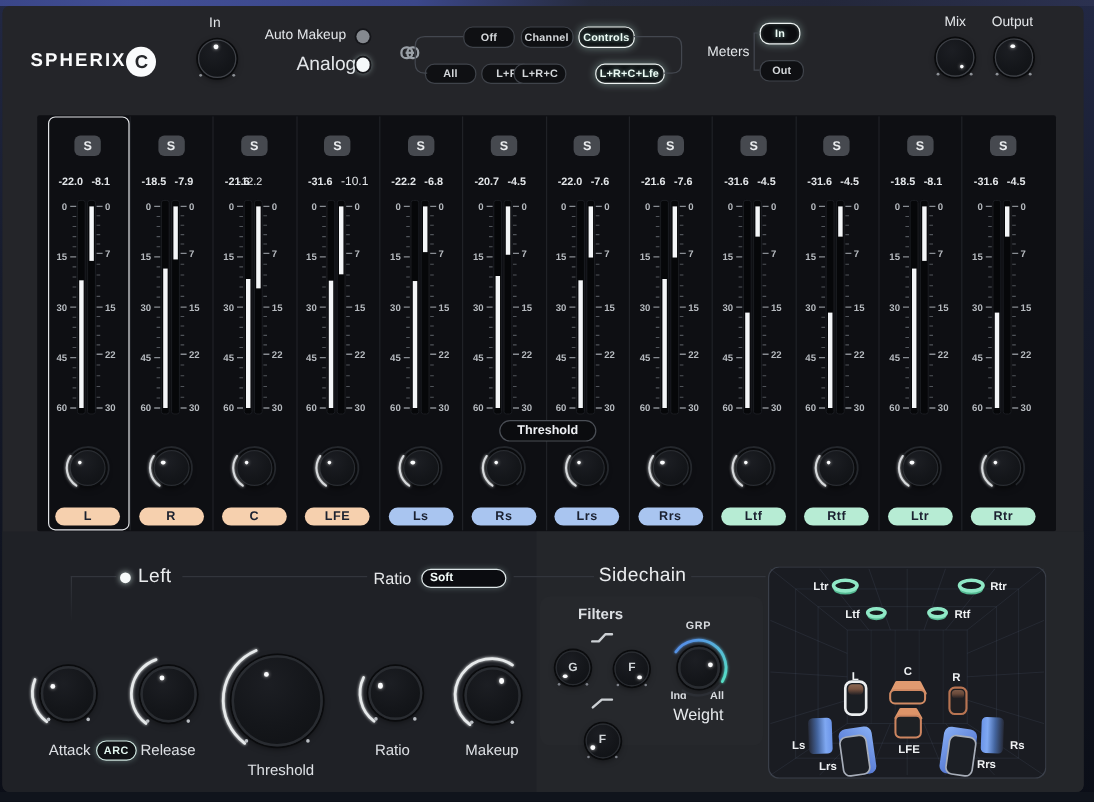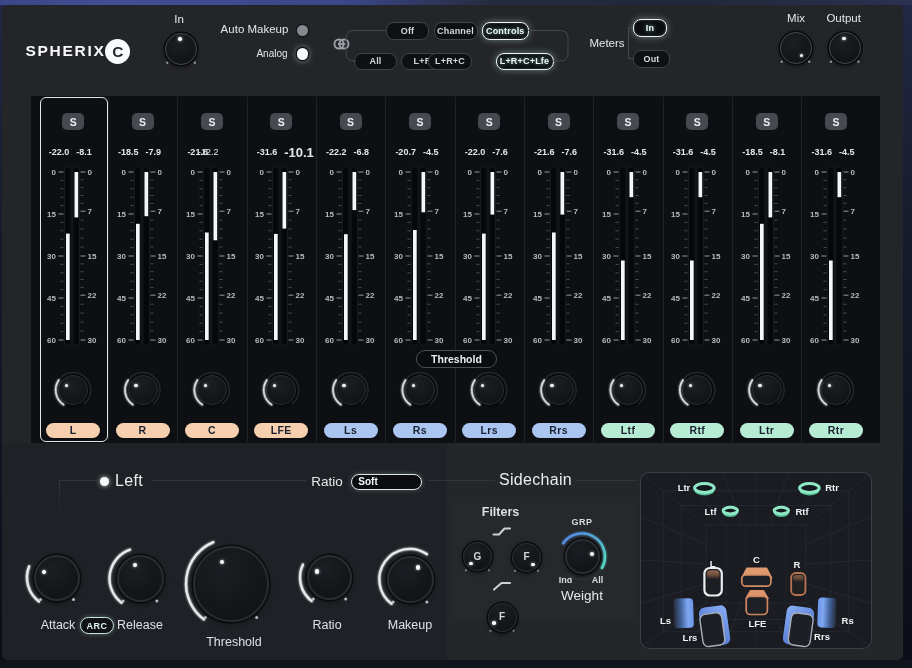--- a/index.html
+++ b/index.html
@@ -24,21 +24,21 @@
 <div class="abs" style="left:2px;top:5px;width:901px;height:655px;background:#242529;border-radius:6px"></div>
 <div class="abs" style="left:31px;top:96px;width:849px;height:347px;background:#0e0f13;border-radius:2px"></div>
 <div class="abs" style="left:2px;top:443px;width:901px;height:217px;background:#1f2126;border-radius:0 0 6px 6px"></div>
 <div class="abs" style="left:447px;top:443px;width:456px;height:217px;background:#24262a;border-radius:0 0 6px 0"></div>
 <div class="abs" style="left:450px;top:497px;width:186px;height:124px;background:#26282c;border-radius:8px"></div>
 <div class="abs" style="left:25.5px;top:51px;transform:translateY(-50%);font-size:15.5px;font-weight:800;letter-spacing:1.7px;color:#fafbfc;line-height:1">SPHERIX</div>
 <div class="abs" style="left:105px;top:39px;width:25px;height:25px;border-radius:50%;background:#fafbfc"></div>
 <div class="t" style="left:117.9px;top:51.9px;font-size:15.5px;font-weight:800;color:#26272b">C</div>
 <div class="t" style="left:179px;top:20px;font-size:11.5px;color:#e3e6e9">In</div>
 <div class="t" style="left:254.5px;top:29.5px;font-size:11.5px;color:#e3e6e9">Auto Makeup</div>
-<div class="t" style="left:272px;top:53.8px;font-size:10px;color:#e3e6e9">Analog</div>
+<div class="t" style="left:272px;top:53.8px;font-size:16px;color:#e3e6e9">Analog</div>
 <div class="abs" style="left:296.5px;top:24.5px;width:11.5px;height:11.5px;border-radius:50%;background:#85898f;box-shadow:0 0 0 1.5px #15161a"></div>
 <div class="abs" style="left:296.5px;top:48.3px;width:11.5px;height:11.5px;border-radius:50%;background:#f5f9fa;box-shadow:0 0 0 1.5px #15161a,0 0 6px rgba(220,250,245,.8)"></div>
 <div class="btn" style="left:386px;top:22px;width:43px;height:17.5px">Off</div>
 <div class="btn" style="left:433.5px;top:22px;width:44px;height:17.5px">Channel</div>
 <div class="btn on" style="left:482px;top:22px;width:46.5px;height:17.5px">Controls</div>
 <div class="btn" style="left:354px;top:52.5px;width:43px;height:17.5px">All</div>
 <div class="btn" style="left:401px;top:52.5px;width:43px;height:17.5px">L+R</div>
 <div class="btn" style="left:428px;top:52.5px;width:44px;height:17.5px">L+R+C</div>
 <div class="btn on" style="left:495.5px;top:52.5px;width:58px;height:17.5px">L+R+C+Lfe</div>
 <div class="t" style="left:607px;top:44px;font-size:11.5px;color:#e3e6e9">Meters</div>
@@ -248,21 +248,21 @@
       <text x="52.5" y="178.8" font-size="8" font-weight="bold" fill="#b6babf" text-anchor="start">30</text>
       <rect x="31.0" y="68.5" width="3.7" height="107.5" fill="#f4f6f8"></rect>
       <rect x="39.5" y="8.0" width="3.7" height="68.3" fill="#f4f6f8"></rect>
     </svg>
 <div class="knob" style="left:196.9px;top:375px;width:30px;height:30px;border-width:1.5px"></div>
 <div class="dot" style="left:203.5px;top:383.5px;width:3.4px;height:3.4px"></div>
 <div class="pill" style="left:184.9px;top:423px;width:54px;height:14.5px;background:#f6d0ae">C</div>
 <div class="abs" style="left:270.2px;top:113px;width:22px;height:17px;border-radius:5px;background:#46494f"></div>
 <div class="t" style="left:281.2px;top:121.8px;font-size:10.5px;font-weight:bold;color:#e9ebed">S</div>
 <div class="abs" style="left:277.2px;top:152px;transform:translate(-100%,-50%);font-size:9px;font-weight:bold;color:#e3e6e9;line-height:1">-31.6</div>
-<div class="abs" style="left:284.2px;top:152px;transform:translate(0,-50%);font-size:13px;font-weight:bold;color:#e3e6e9;line-height:1">-10.1</div>
+<div class="abs" style="left:284.2px;top:152px;transform:translate(0,-50%);font-size:10px;font-weight:normal;color:#e3e6e9;line-height:1">-10.1</div>
 <svg class="abs" style="left:243.2px;top:164px" width="74" height="184" viewBox="0 0 74 184">
       <rect x="29.5" y="3" width="6.5" height="178" rx="2" fill="#060709" stroke="#1b1d22" stroke-width="0.8"></rect>
       <rect x="38" y="3" width="6.5" height="178" rx="2" fill="#060709" stroke="#1b1d22" stroke-width="0.8"></rect>
       <line x1="23.5" y1="8.0" x2="28.5" y2="8.0" stroke="#888c92" stroke-width="1.1"></line>
       <text x="21" y="10.8" font-size="8" font-weight="bold" fill="#b6babf" text-anchor="end">0</text>
       <line x1="25.5" y1="16.4" x2="28.5" y2="16.4" stroke="#50545a" stroke-width="0.9"></line>
       <line x1="25.5" y1="24.8" x2="28.5" y2="24.8" stroke="#50545a" stroke-width="0.9"></line>
       <line x1="25.5" y1="33.2" x2="28.5" y2="33.2" stroke="#50545a" stroke-width="0.9"></line>
       <line x1="25.5" y1="41.6" x2="28.5" y2="41.6" stroke="#50545a" stroke-width="0.9"></line>
       <line x1="23.5" y1="50.0" x2="28.5" y2="50.0" stroke="#888c92" stroke-width="1.1"></line>

